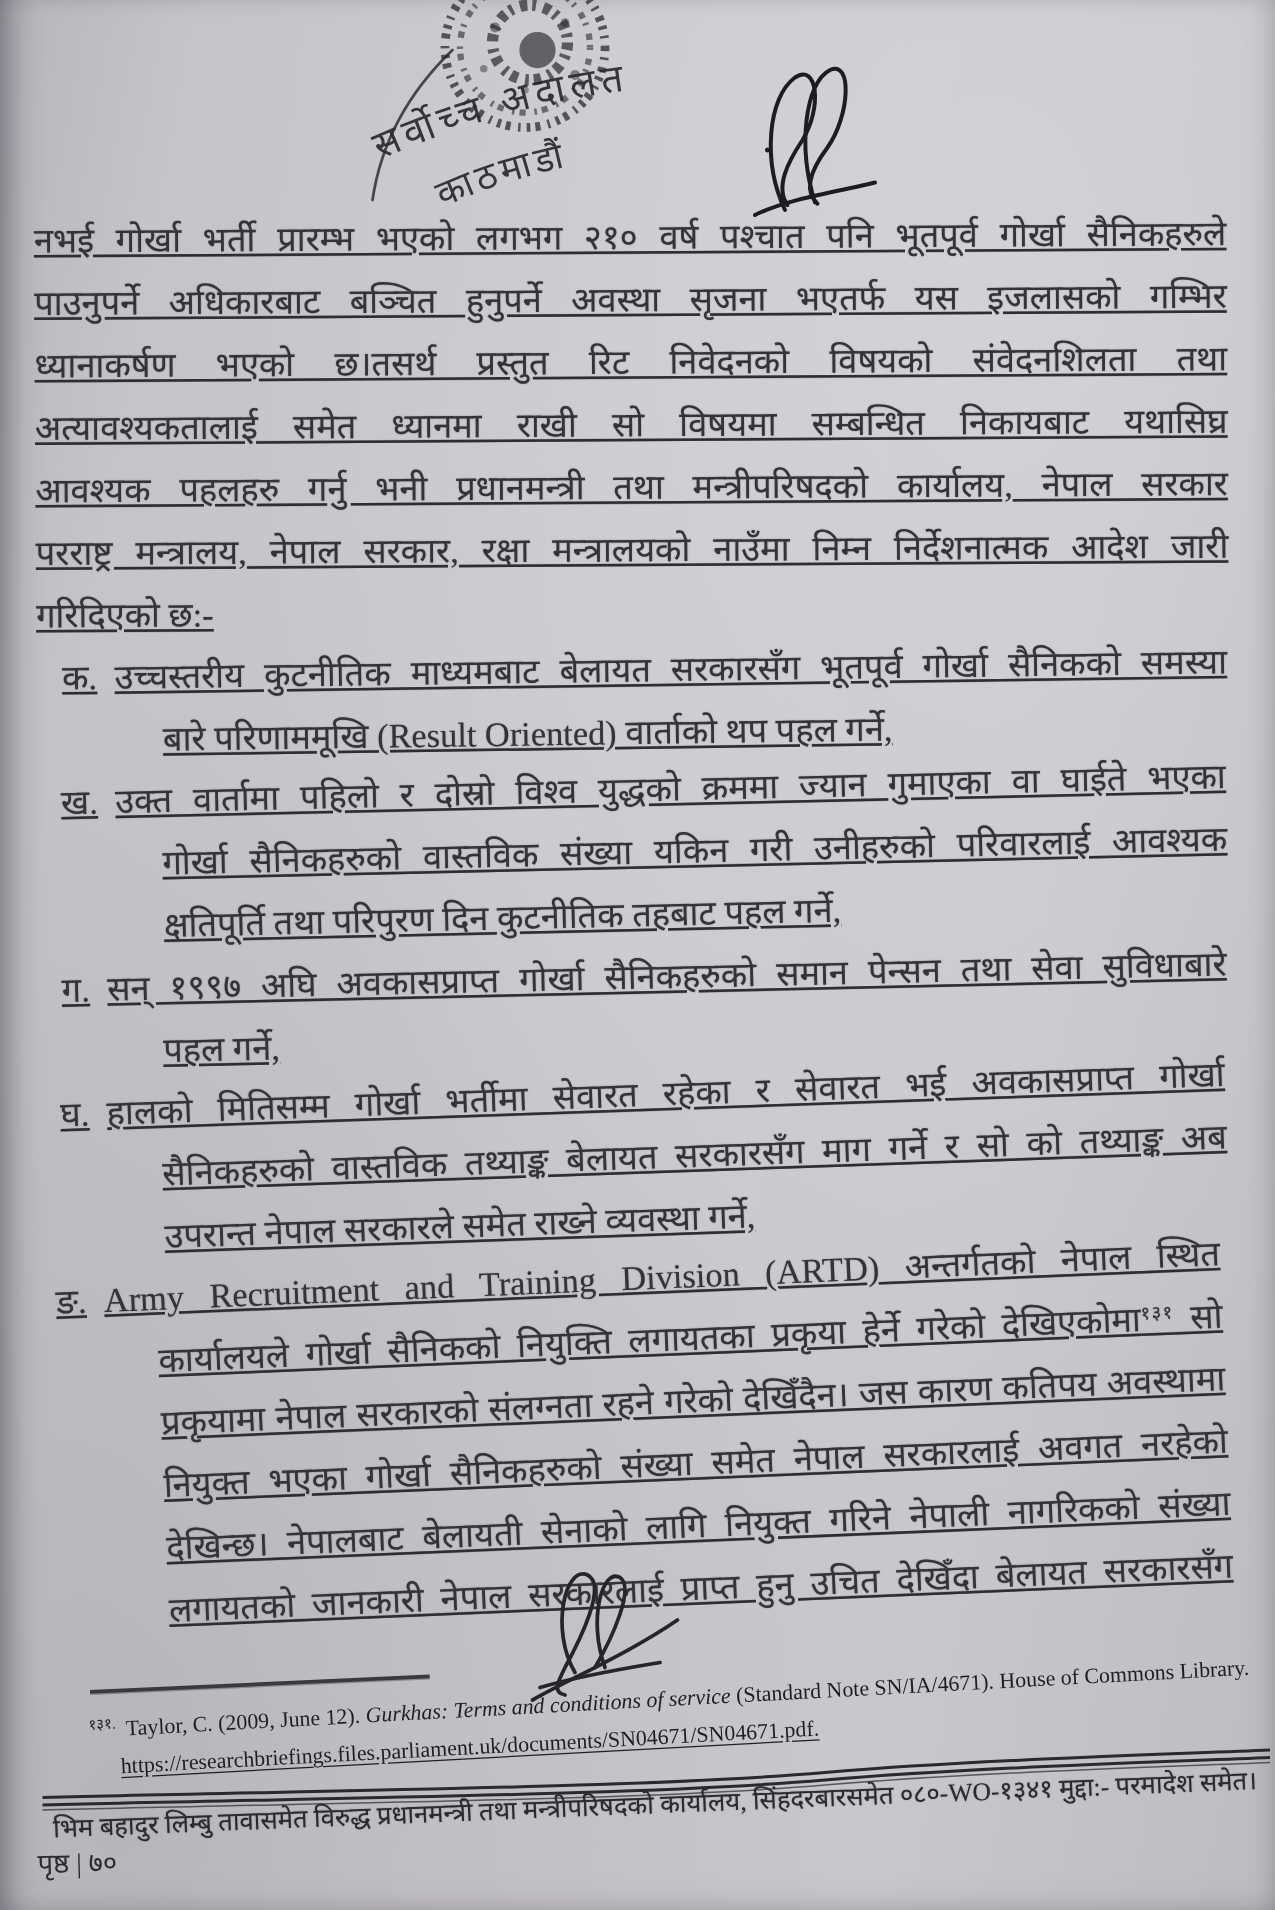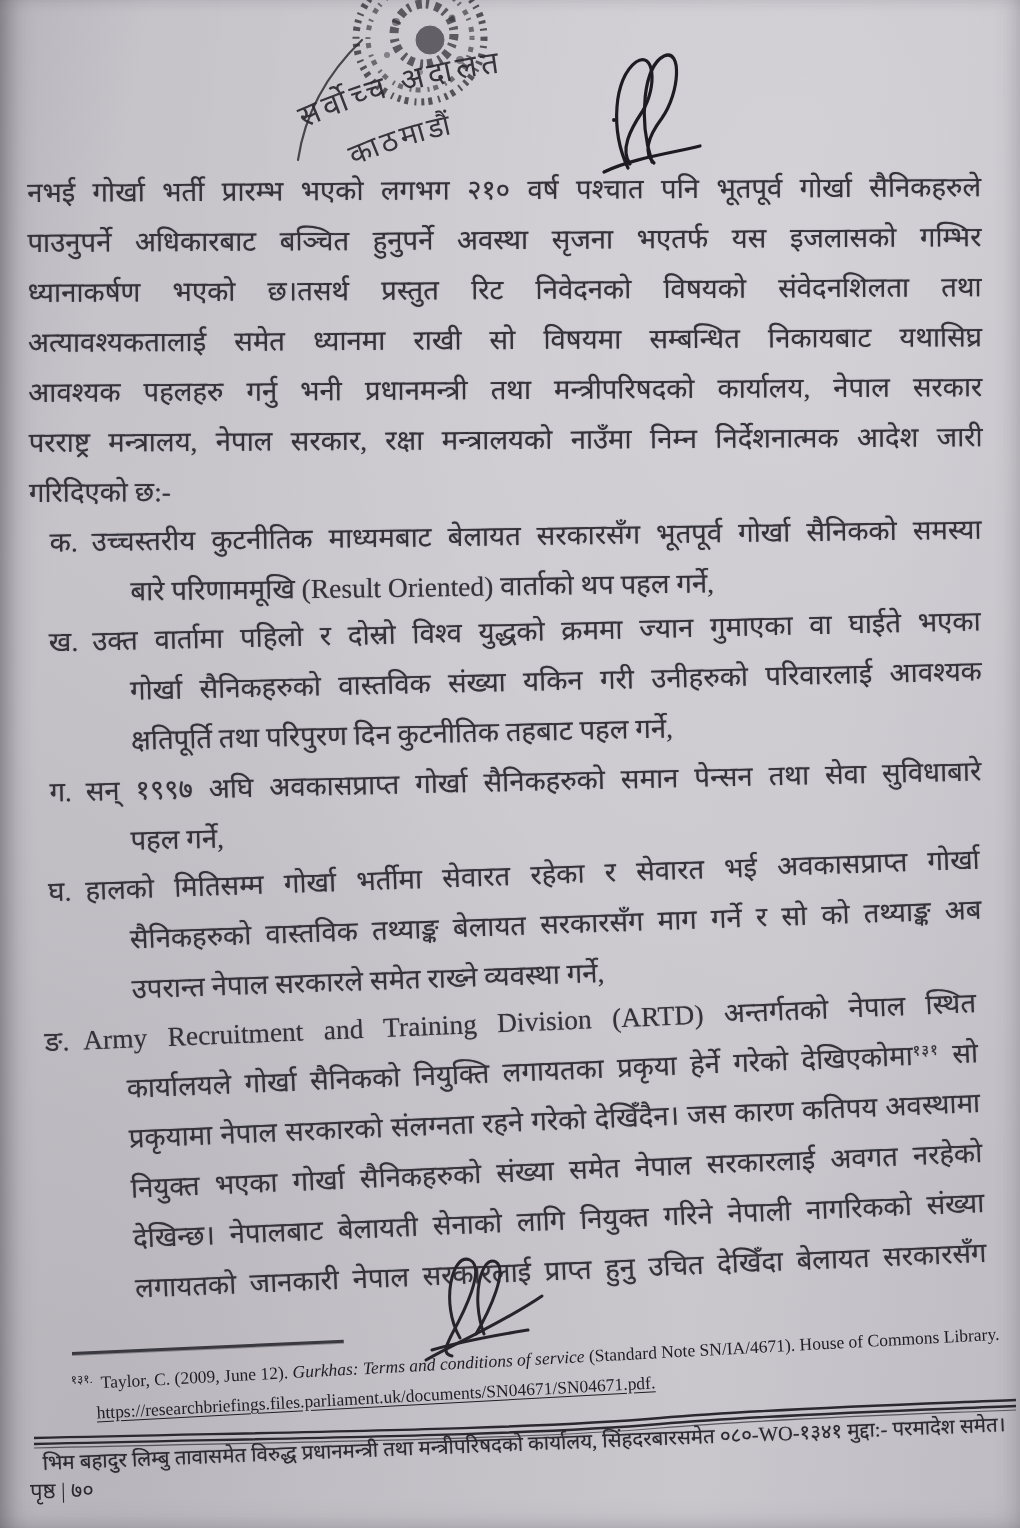--- a/index.html
+++ b/index.html
@@ -10,21 +10,21 @@
   .page{
     position:relative;width:1020px;height:1528px;
     background:
       radial-gradient(ellipse at 78% 15%, rgba(255,255,255,0.20), rgba(255,255,255,0) 55%),
       radial-gradient(ellipse at 10% 95%, rgba(60,58,66,0.12), rgba(60,58,66,0) 45%),
       linear-gradient(100deg,#b7b4bb 0%, #c6c3c9 12%, #cbc8ce 45%, #c9c6cc 75%, #beBBc2 100%),
       #c7c4ca;
     box-shadow: inset 22px 0 28px -18px rgba(50,48,56,0.55), inset -14px 0 24px -16px rgba(70,68,76,0.35), inset 0 -10px 30px -14px rgba(90,88,96,0.25);
     color:#2e2d33;
   }
-  .content{position:absolute;left:28px;right:38px;top:168px;}
+  .content{position:absolute;left:28px;right:38px;top:168px;text-decoration:underline;}
   .line{
     height:50px;line-height:50px;font-size:27.5px;
     color:#34333a;
     text-shadow:0 0 1px rgba(52,51,58,0.55);
     white-space:normal;
   }
   .just{text-align:justify;text-align-last:justify;}
   .first{padding-left:22px;}
   .cont{padding-left:102px;}
   .item-label{margin-right:14px;}

